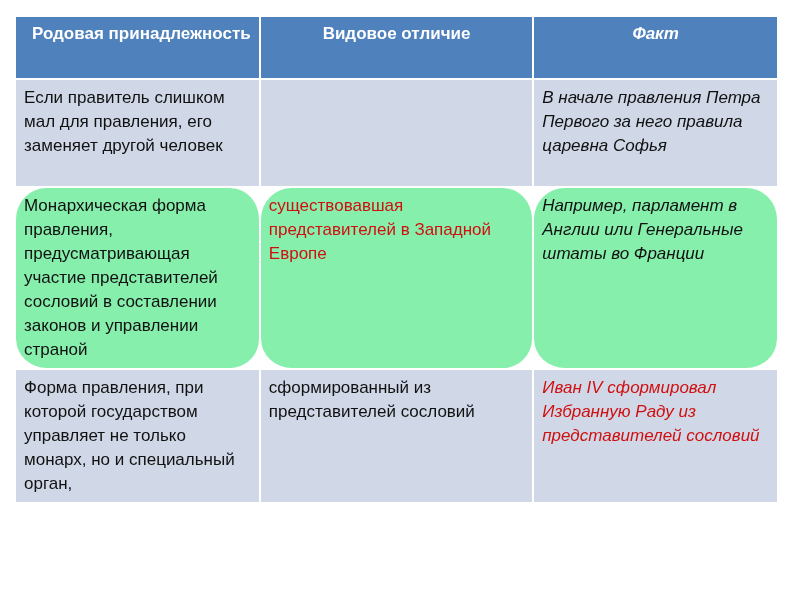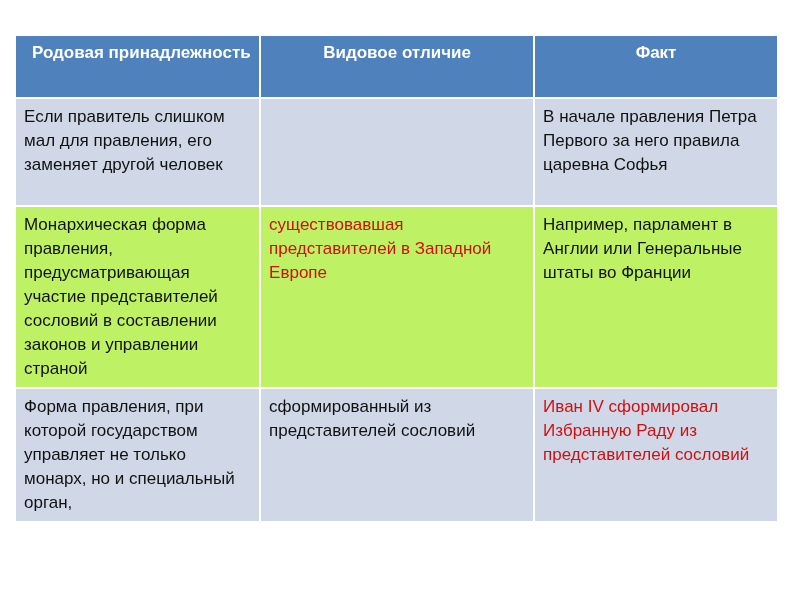--- a/index.html
+++ b/index.html
@@ -1,26 +1,26 @@
 <!DOCTYPE html>
 <html><head>
 <meta charset="utf-8">
 <style>
   html, body { margin:0; padding:0; }
   body { width:800px; height:600px; background:#ffffff; position:relative; overflow:hidden;
          font-family:"Liberation Sans", "DejaVu Sans", sans-serif; }
-  .tbl { position:absolute; left:16px; top:17px; width:761px; border-collapse:separate; border-spacing:0;margin-top:19px; }
+  .tbl { position:absolute; left:16px; top:17px; width:761px; border-collapse:separate; border-spacing:0; }
   .tbl td { box-sizing:border-box; vertical-align:top; padding:6px 8px; font-size:17px; line-height:24px; color:#111; border-right:2px solid #fff; border-bottom:2px solid #fff; }
-  .tbl td:last-child { border-right:none; }
+  .tbl td:last-child { border-right:none;font-style:italic; }
   .hdr td { background:#4f81bd; color:#fff; font-weight:bold; text-align:center; height:63px; padding-top:5px; }
   .hdr td:first-child { text-align:left; padding-left:16px; }
   .band1 td { background:#d0d8e8; text-align:center; font-weight:bold; height:47px; padding-top:10px; }
   .band2 td { background:#e9edf4; text-align:center; height:43px; padding-top:8px; }
   .dark td { background:#d0d8e8; }
-  .light td { background:#bef264; }
+  .light td { background:#86efac;border-radius:31px; }
   .r1 td { height:108px; }
   .r2 td { height:178px; }
   .r3 td { height:125px; }
   .red { color:#d01010 !important; }
   .c1 { width:252px; } .c2 { width:287px; } .c3 { width:253px; }
 </style>
 </head>
 <body>
 
 <table class="tbl">

